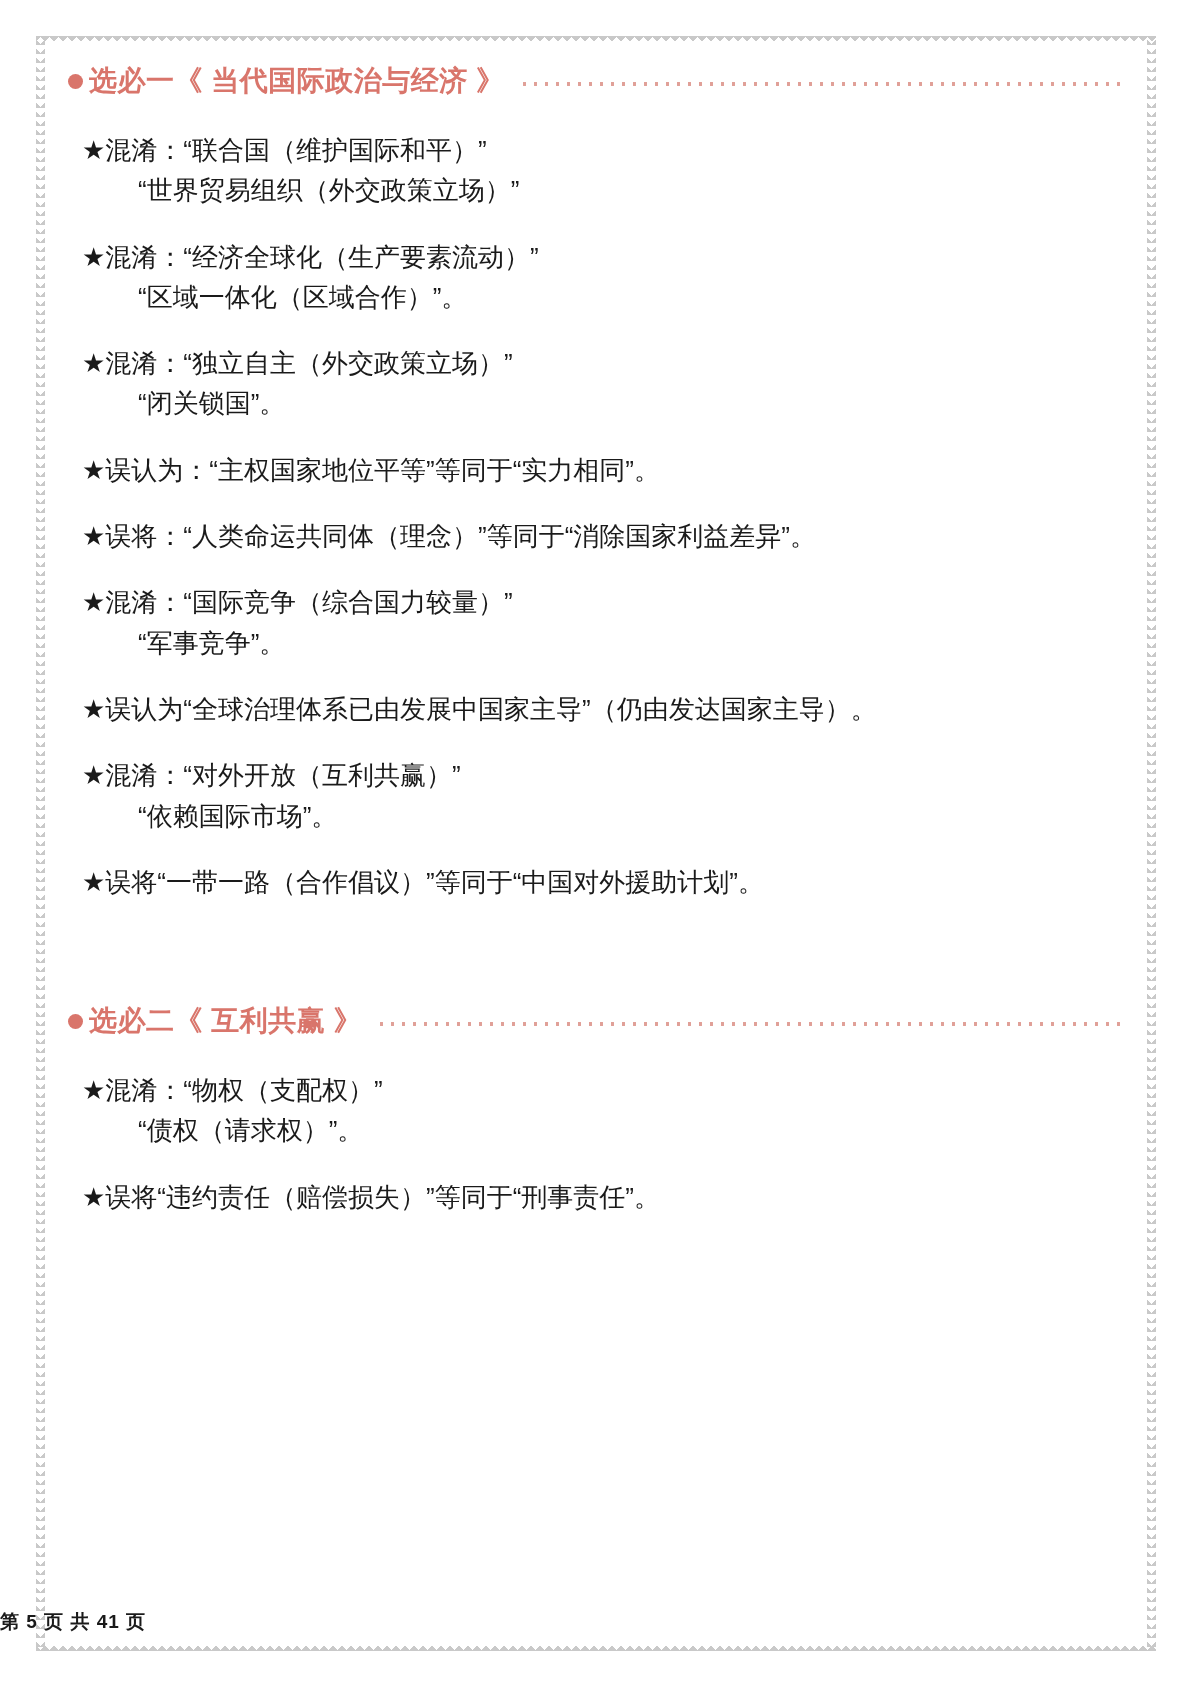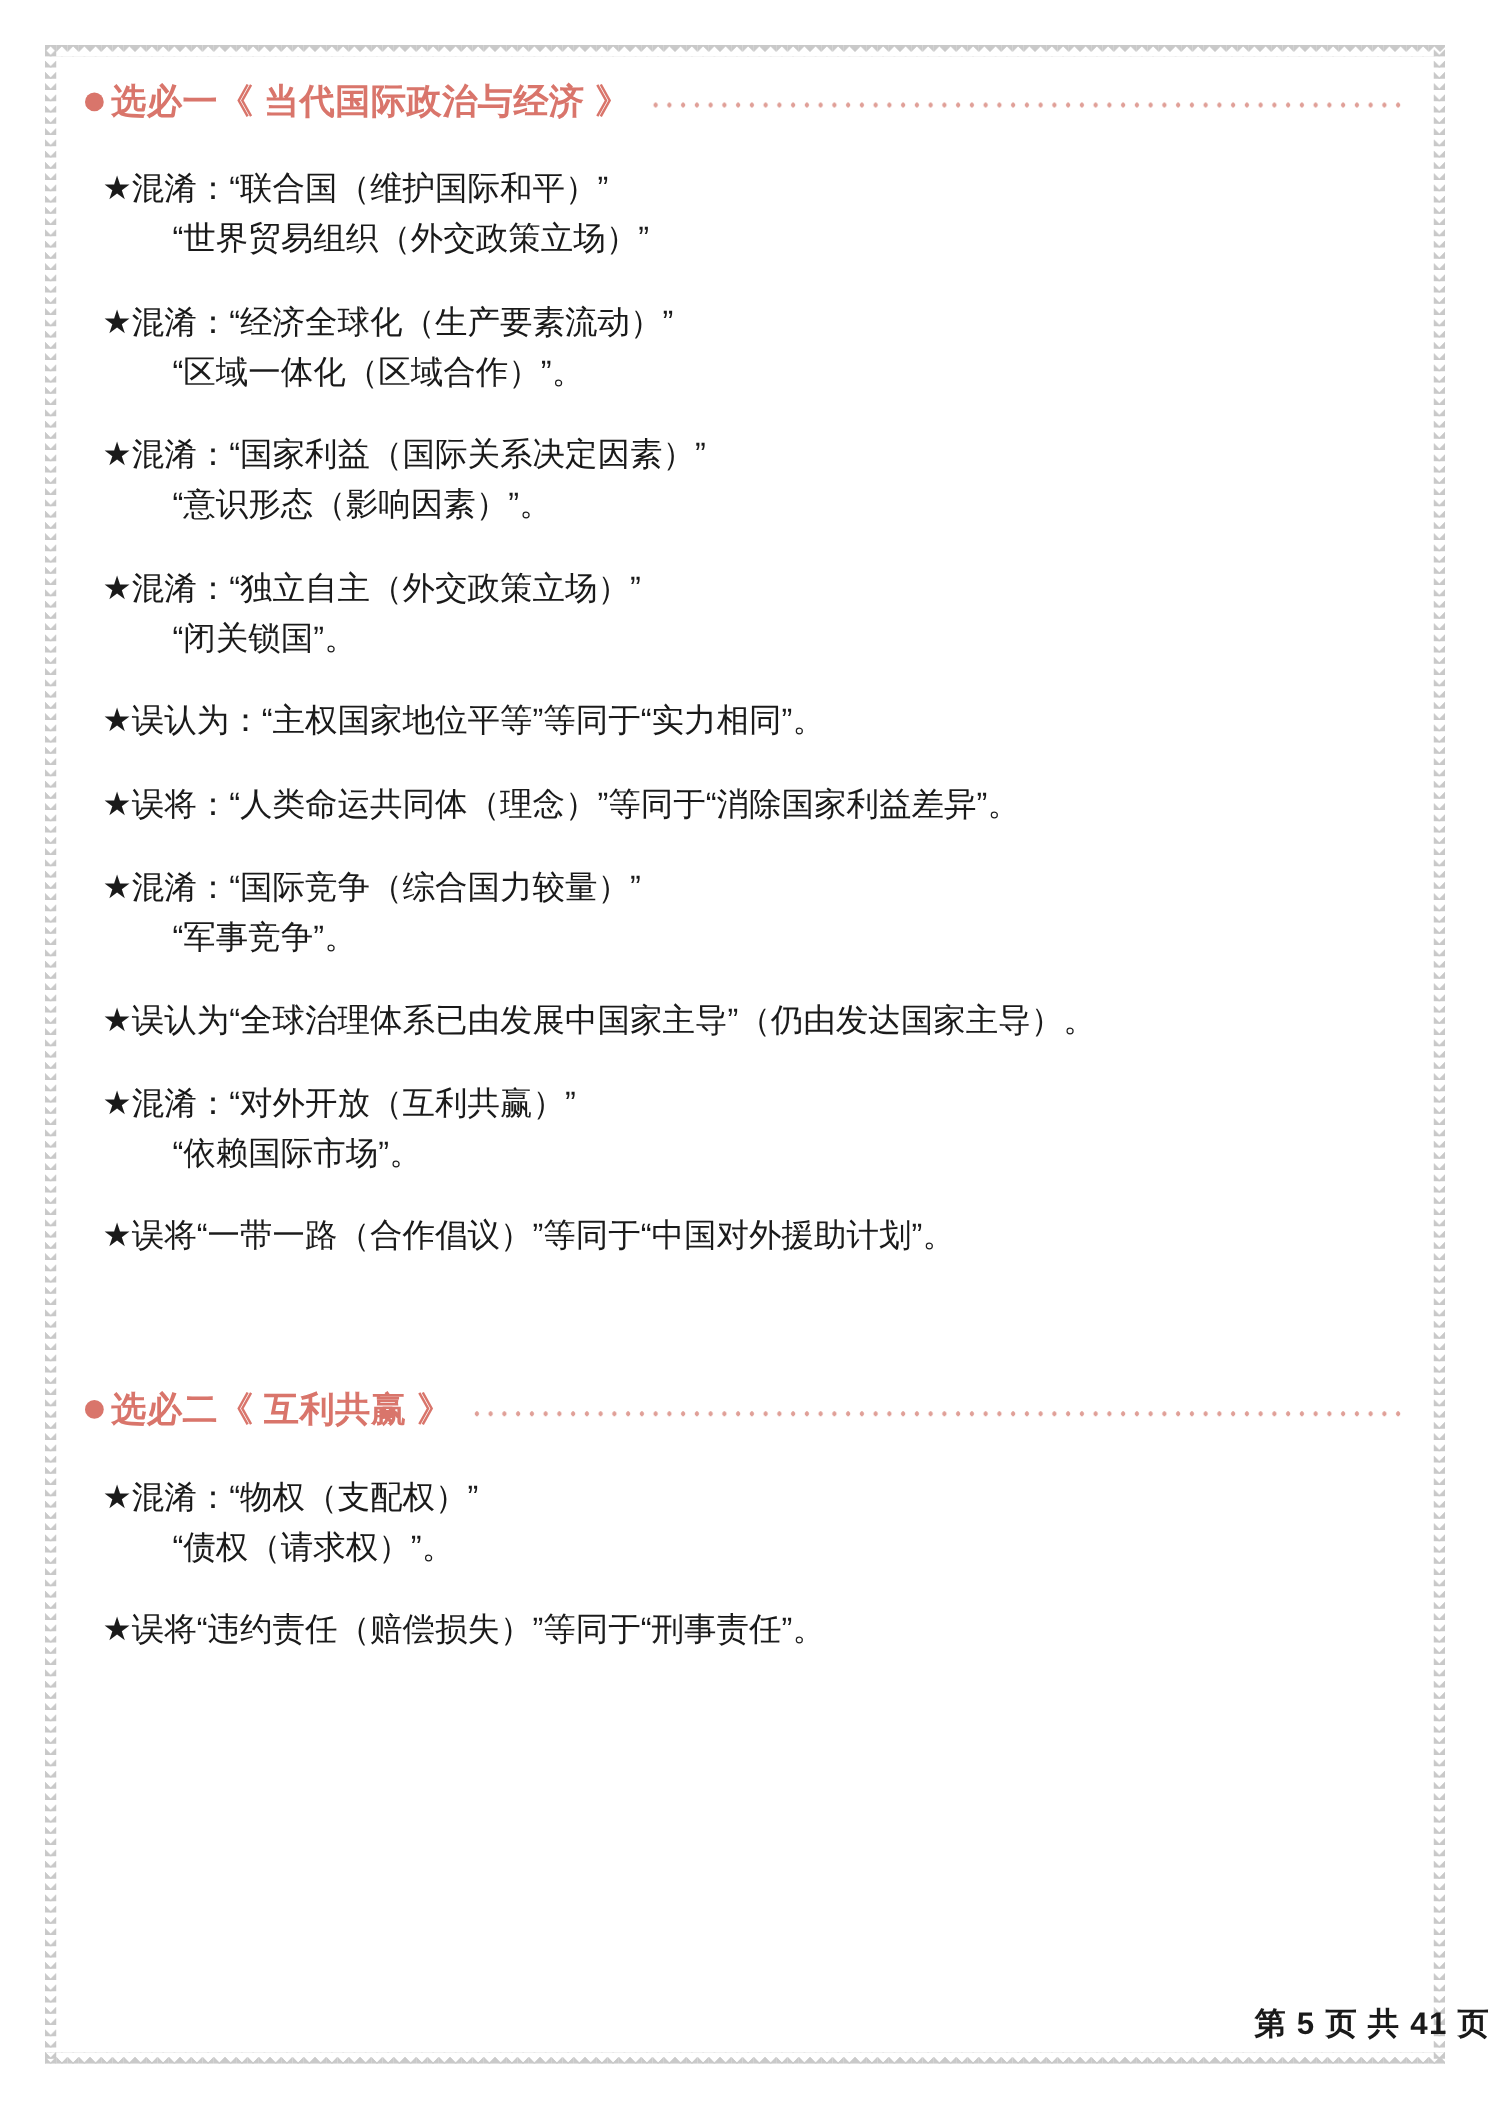--- a/index.html
+++ b/index.html
@@ -103,22 +103,22 @@
   .entry.last { margin-bottom: 0; }
 
   .gap-big { height: 74px; }
 
   
   .footer {
     position: absolute;
     left: 0;
     right: 0;
     bottom: 52px;
-    text-align: right;
-    font-size: 25px;
+    text-align: left;
+    font-size: 19px;
     font-weight: bold;
     color: #1a1a1a;
     letter-spacing: 1px;
   }
 </style>
 </head>
 <body>
 
 <div class="page-frame">
   <div class="zig zig-h zig-top"></div>
@@ -138,24 +138,20 @@
   <p class="entry">
     <span>★混淆：“联合国（维护国际和平）”</span>
     <span class="line2">“世界贸易组织（外交政策立场）”</span>
   </p>
 
   <p class="entry">
     <span>★混淆：“经济全球化（生产要素流动）”</span>
     <span class="line2">“区域一体化（区域合作）”。</span>
   </p>
 
-  <p class="entry">
-    <span>★混淆：“国家利益（国际关系决定因素）”</span>
-    <span class="line2">“意识形态（影响因素）”。</span>
-  </p>
 
   <p class="entry">
     <span>★混淆：“独立自主（外交政策立场）”</span>
     <span class="line2">“闭关锁国”。</span>
   </p>
 
   <p class="entry">
     <span>★误认为：“主权国家地位平等”等同于“实力相同”。</span>
   </p>
 

